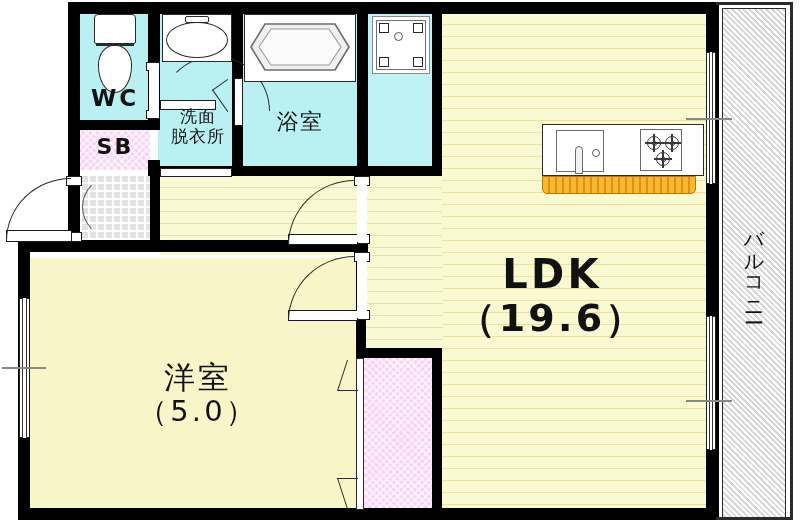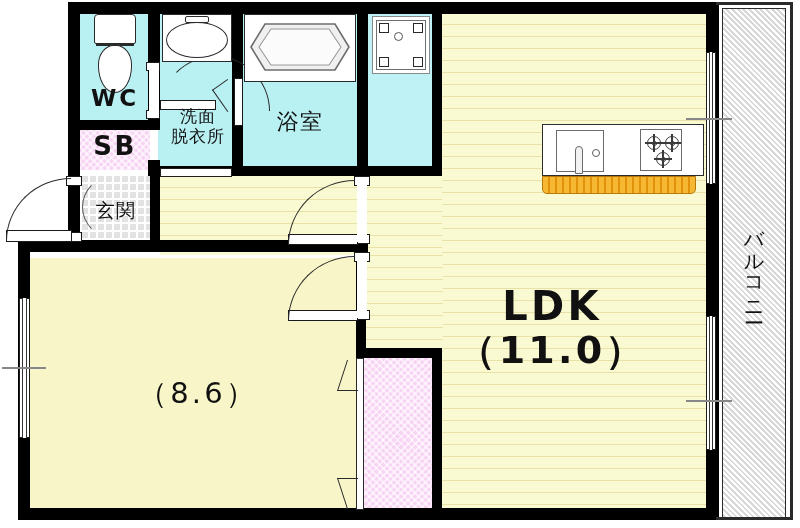--- a/index.html
+++ b/index.html
@@ -277,34 +277,34 @@
       <i></i>
     </div>
   <div class="burner" style="left:656px;top:152px;width:12px;height:12px;">
       <i></i>
     </div>
 
   <div class="win-tick" style="left:690px;top:118px;width:40px;height:2px;"></div>
 
   <div class="lbl" style="left:84px;top:85px;width:62px;height:26px;font-size:23px;font-weight:600;letter-spacing:.12em;">WC</div>
 
-  <div class="lbl" style="left:84px;top:134px;width:62px;height:26px;font-size:26px;font-weight:700;letter-spacing:.1em;">SB</div>
+  <div class="lbl" style="left:84px;top:134px;width:62px;height:26px;font-size:22px;font-weight:700;letter-spacing:.1em;">SB</div>
 
   <div class="lbl" style="left:248px;top:108px;width:104px;height:28px;font-size:22px;">浴室</div>
 
   <div class="lbl" style="left:158px;top:100px;width:80px;height:54px;font-size:17px;">
     <span>洗面</span>
     <span>脱衣所</span>
   </div>
 
-  <div class="lbl" style="left:80px;top:198px;width:72px;height:26px;font-size:19px;">玄関</div>
-
-  <div class="lbl" style="left:452px;top:248px;width:200px;height:96px;font-size:40px;font-weight:600;letter-spacing:.08em;margin-top:32px;">
+
+  <div class="lbl" style="left:452px;top:248px;width:200px;height:96px;font-size:40px;font-weight:600;letter-spacing:.08em;">
     <span>LDK</span>
-    <span style="font-size:38px;">（11.0）</span>
+    <span style="font-size:38px;">（19.6）</span>
   </div>
 
   <div class="lbl" style="left:108px;top:352px;width:180px;height:84px;font-size:31px;font-weight:500;letter-spacing:.1em;">
-    <span style="font-size:29px;">（8.6）</span>
+    <span>洋室</span>
+    <span style="font-size:29px;">（5.0）</span>
   </div>
 
 
 </div>
 
 </body></html>

